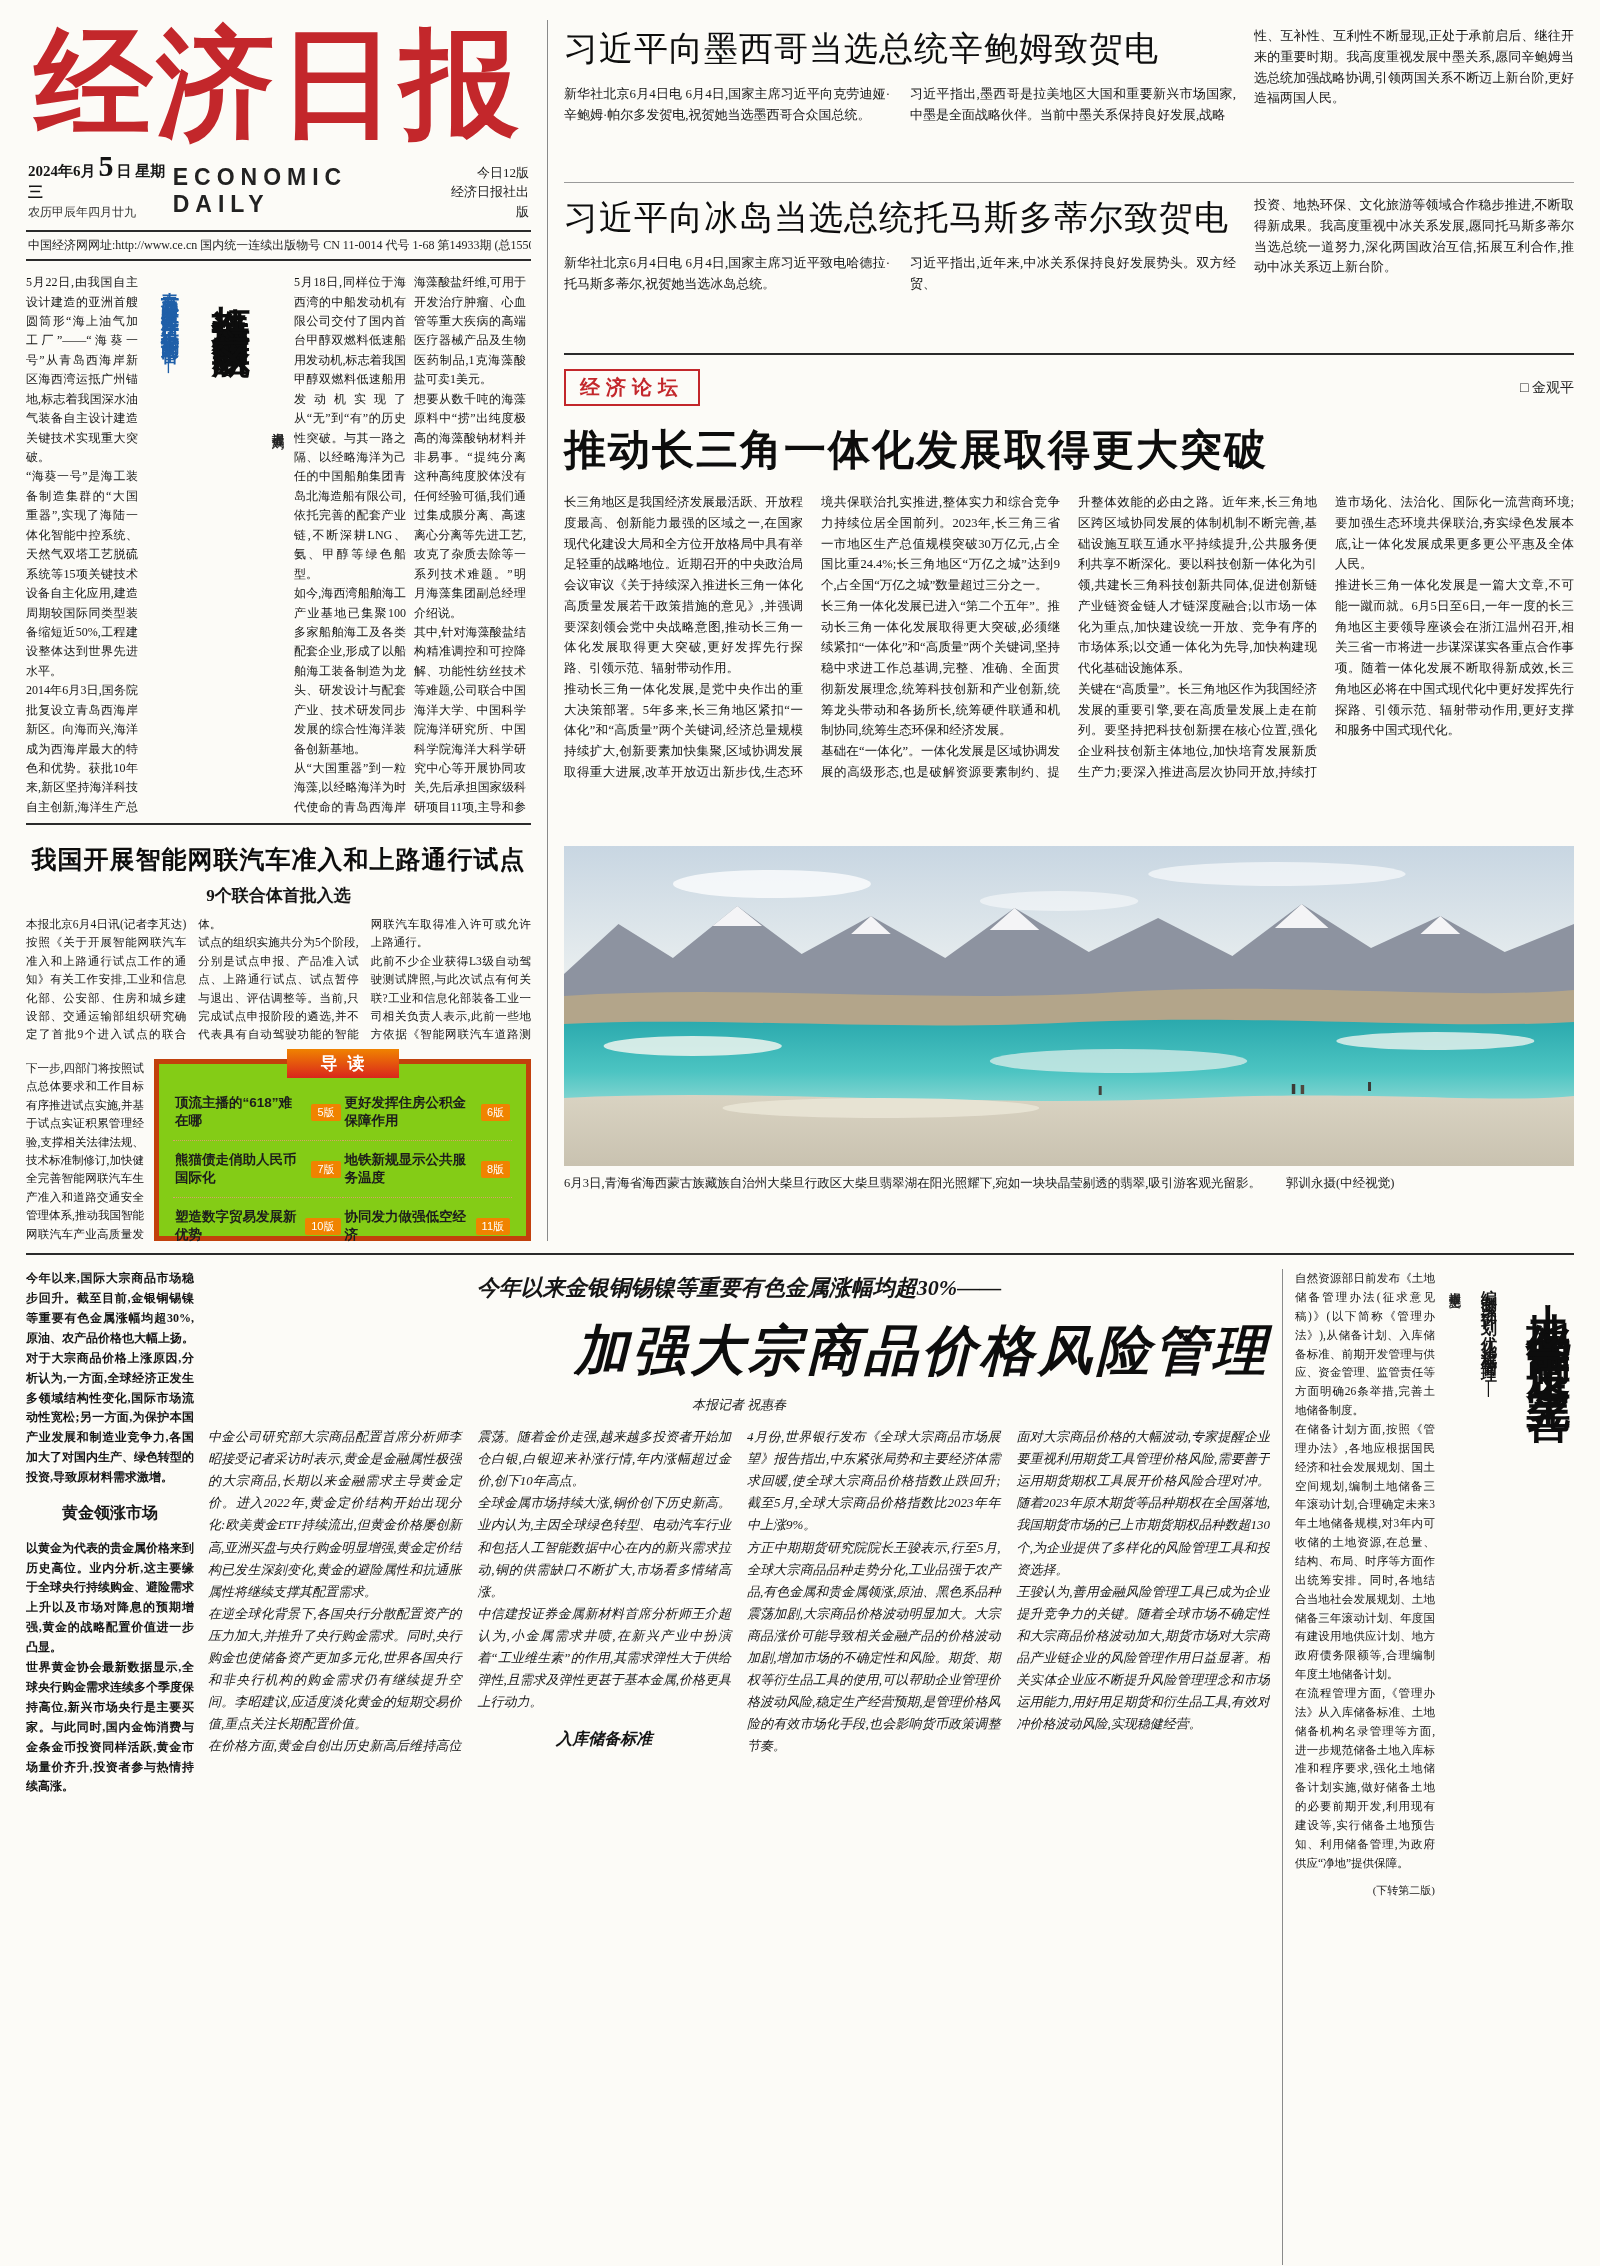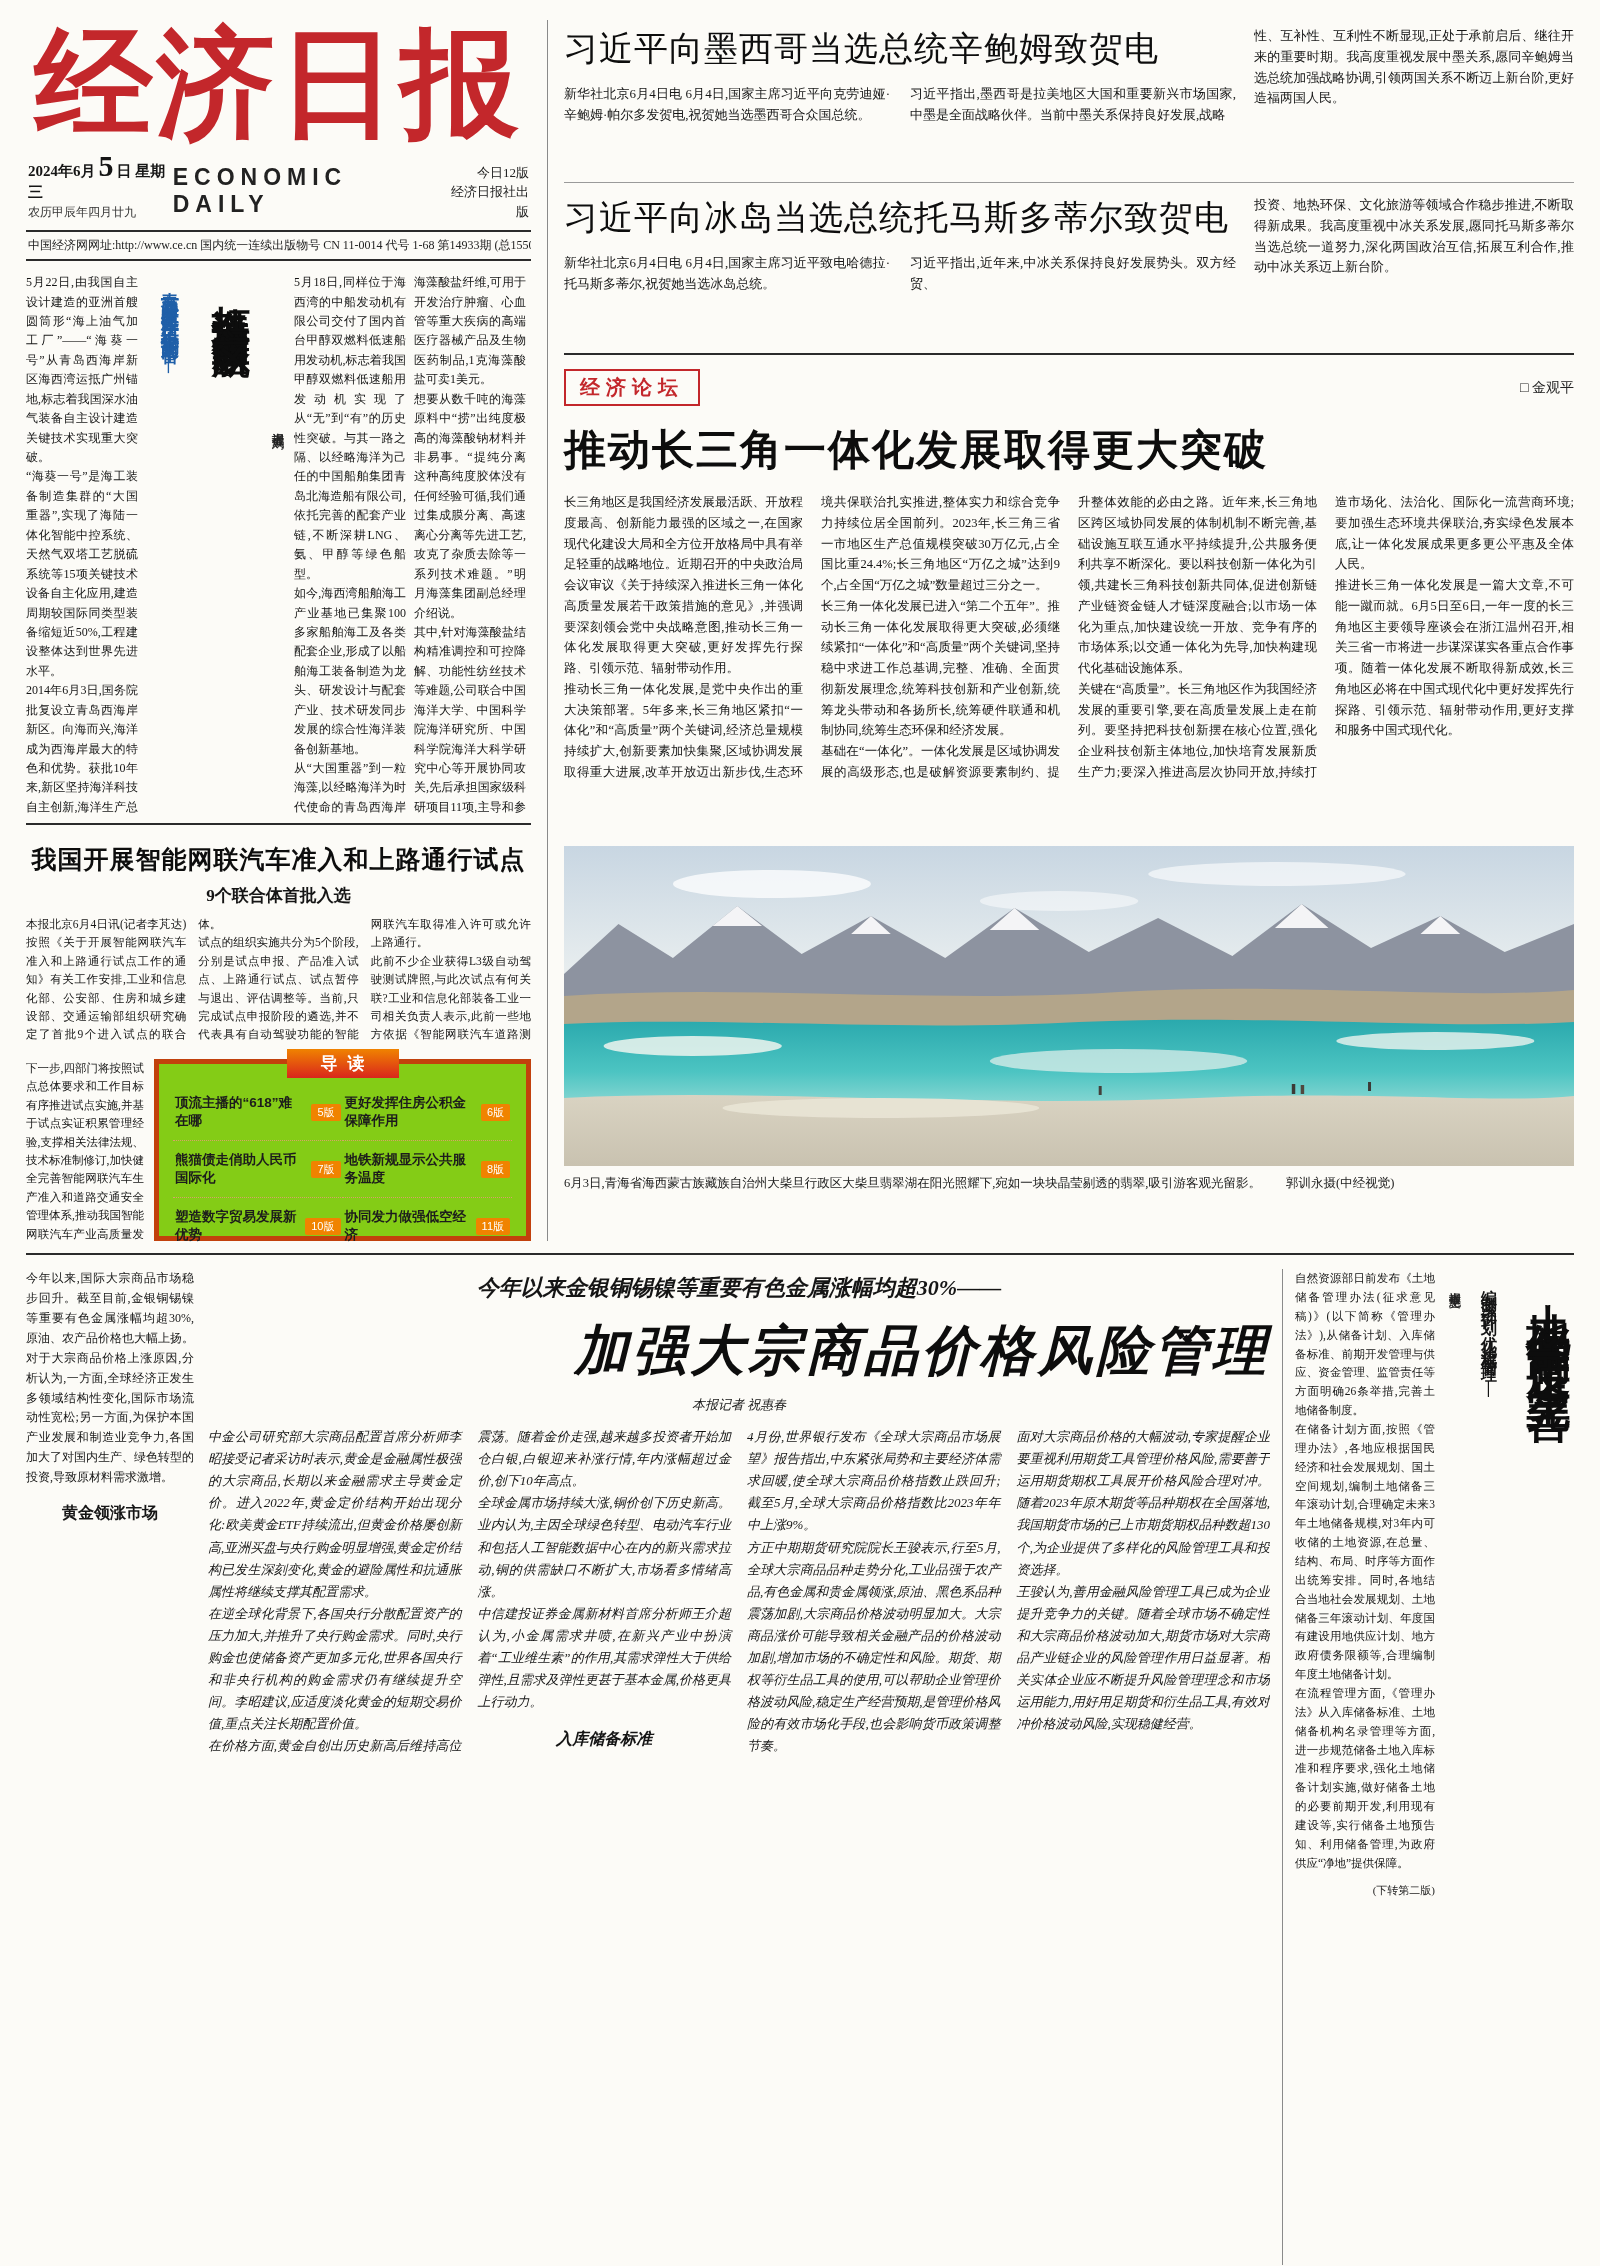--- a/index.html
+++ b/index.html
@@ -92,21 +92,21 @@
   .photo-block { margin-top:16px; }
   .photo-frame { height:320px; overflow:hidden; background:#cdd7dc; }
   .photo-frame svg { display:block; width:100%; height:100%; }
   .photo-caption { font-size:12.5px; margin-top:8px; line-height:1.5; color:#1a1a1a; }
   .photo-credit { margin-left:22px; white-space:nowrap; }
 
   
   .bottom { display:flex; border-top:2px solid #2b2b2b; margin-top:12px; padding-top:14px; height:1012px; }
   .commodity { flex:1; min-width:0; display:flex; gap:14px; }
   .c-col1 { width:168px; flex:none; font-size:12px; line-height:1.66; overflow:hidden; }
-  .c-col1 p { text-align:justify; white-space:pre-line; margin-bottom:10px; }
+  .c-col1 p { text-align:justify; white-space:pre-line; margin-bottom:10px;font-weight:bold; }
   .c-subhead { text-align:center; font-size:16px; font-weight:bold; margin:12px 0; font-family:"Liberation Sans","DejaVu Sans",sans-serif; }
   .c-main { flex:1; min-width:0; display:flex; flex-direction:column;font-style:italic; }
   .c-kicker { text-align:center; font-size:22px; font-weight:bold; margin-top:4px; }
   .c-headline { text-align:right; font-size:54px; font-weight:900; letter-spacing:4px; color:#0d0d0d; margin:12px 0 8px; }
   .c-byline { text-align:center; font-size:13px; margin-bottom:12px; }
   .c-body { flex:1; column-count:4; column-gap:16px; font-size:13px; line-height:1.7; text-align:justify; overflow:hidden; }
   .c-body p { white-space:pre-line; margin-bottom:10px; }
 
   
   .land { width:292px; flex:none; display:flex; gap:8px; border-left:1px solid #8a8a8a; margin-left:12px; padding-left:12px; }
@@ -280,20 +280,22 @@
       </figure>
     </div>
   </div>
 
   <div class="bottom">
 
     <article class="commodity">
       <div class="c-col1">
         <p>今年以来,国际大宗商品市场稳步回升。截至目前,金银铜锡镍等重要有色金属涨幅均超30%,原油、农产品价格也大幅上扬。对于大宗商品价格上涨原因,分析认为,一方面,全球经济正发生多领域结构性变化,国际市场流动性宽松;另一方面,为保护本国产业发展和制造业竞争力,各国加大了对国内生产、绿色转型的投资,导致原材料需求激增。</p>
         <h3 class="c-subhead">黄金领涨市场</h3>
+        <p>以黄金为代表的贵金属价格来到历史高位。业内分析,这主要缘于全球央行持续购金、避险需求上升以及市场对降息的预期增强,黄金的战略配置价值进一步凸显。
+世界黄金协会最新数据显示,全球央行购金需求连续多个季度保持高位,新兴市场央行是主要买家。与此同时,国内金饰消费与金条金币投资同样活跃,黄金市场量价齐升,投资者参与热情持续高涨。</p>
       </div>
       <div class="c-main">
         <div class="c-kicker">今年以来金银铜锡镍等重要有色金属涨幅均超30%——</div>
         <h1 class="c-headline sans">加强大宗商品价格风险管理</h1>
         <div class="c-byline">本报记者  祝惠春</div>
         <div class="c-body">
           <p>中金公司研究部大宗商品配置首席分析师李昭接受记者采访时表示,黄金是金融属性极强的大宗商品,长期以来金融需求主导黄金定价。进入2022年,黄金定价结构开始出现分化:欧美黄金ETF持续流出,但黄金价格屡创新高,亚洲买盘与央行购金明显增强,黄金定价结构已发生深刻变化,黄金的避险属性和抗通胀属性将继续支撑其配置需求。
 在逆全球化背景下,各国央行分散配置资产的压力加大,并推升了央行购金需求。同时,央行购金也使储备资产更加多元化,世界各国央行和非央行机构的购金需求仍有继续提升空间。李昭建议,应适度淡化黄金的短期交易价值,重点关注长期配置价值。
 在价格方面,黄金自创出历史新高后维持高位震荡。随着金价走强,越来越多投资者开始加仓白银,白银迎来补涨行情,年内涨幅超过金价,创下10年高点。
 全球金属市场持续大涨,铜价创下历史新高。业内认为,主因全球绿色转型、电动汽车行业和包括人工智能数据中心在内的新兴需求拉动,铜的供需缺口不断扩大,市场看多情绪高涨。

